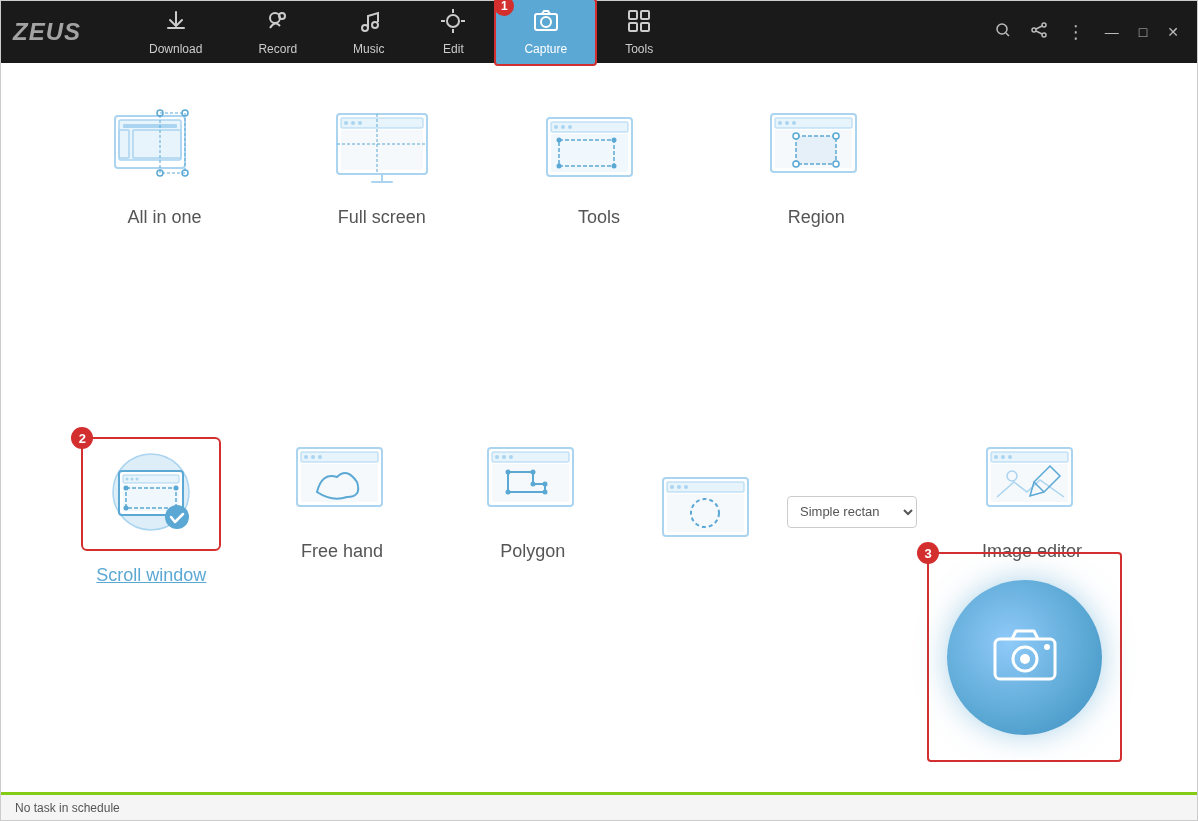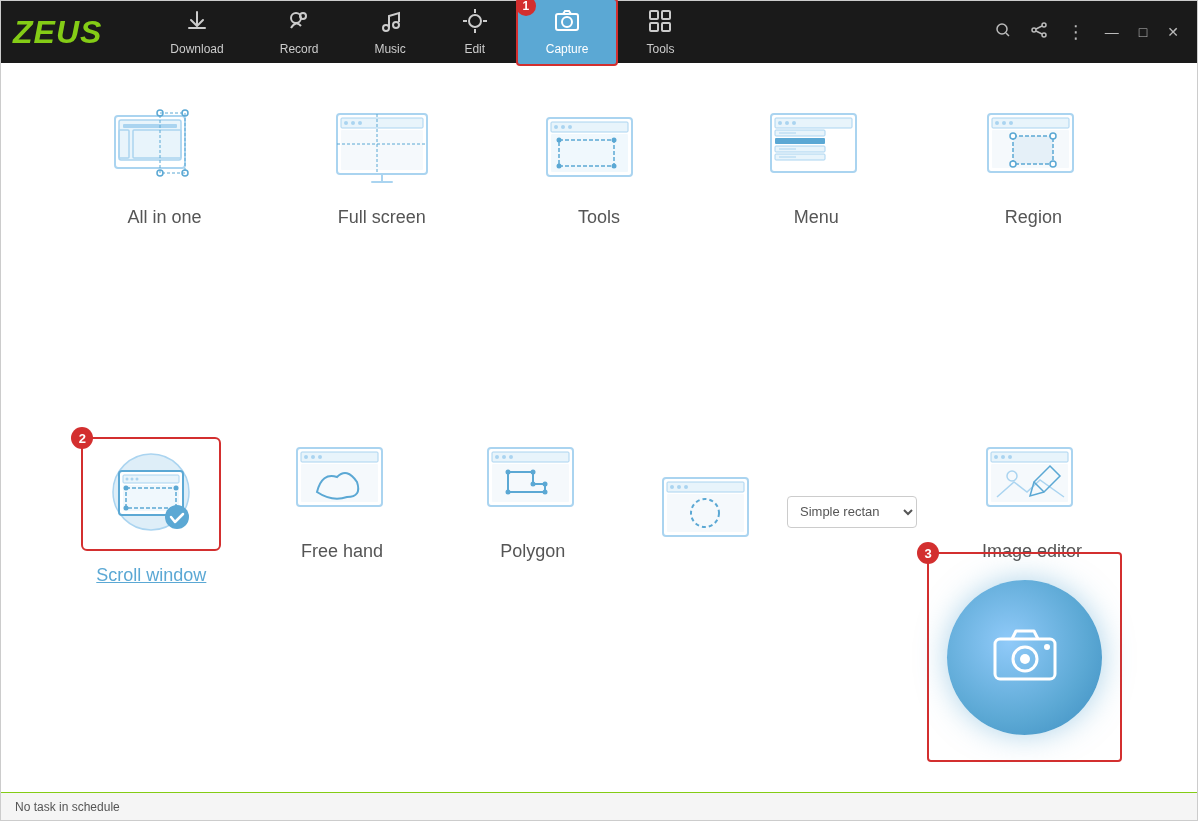--- a/index.html
+++ b/index.html
@@ -24,23 +24,23 @@
     .title-bar {
       background: #1a1a1a;
       height: 62px;
       display: flex;
       align-items: center;
       padding: 0 12px;
       flex-shrink: 0;
     }
 
     .logo {
-      color: #84cc16;
+      color: #a3a3a3;
       font-weight: 900;
-      font-size: 32px;
+      font-size: 24px;
       letter-spacing: 1px;
       margin-right: 40px;
       font-style: italic;
     }
 
     .nav-tabs {
       display: flex;
       align-items: center;
       flex: 1;
       gap: 0;
@@ -217,21 +217,21 @@
     .camera-icon-big {
       color: #fff;
       font-size: 56px;
       line-height: 1;
     }
 
     
     .status-bar {
       height: 28px;
       background: #f5f5f5;
-      border-top: 1px solid #84cc16;
+      border-top: 3px solid #84cc16;
       display: flex;
       align-items: center;
       padding: 0 14px;
       font-size: 12px;
       color: #555;
       flex-shrink: 0;
     }
   </style>
 </head>
 <body>
@@ -386,41 +386,20 @@
             <rect x="20" y="32" width="55" height="26" fill="none" stroke="#5ba8d4" stroke-width="1.5" stroke-dasharray="4 2"></rect>
             <circle cx="20" cy="32" r="2.5" fill="#5ba8d4"></circle>
             <circle cx="75" cy="32" r="2.5" fill="#5ba8d4"></circle>
             <circle cx="20" cy="58" r="2.5" fill="#5ba8d4"></circle>
             <circle cx="75" cy="58" r="2.5" fill="#5ba8d4"></circle>
           </svg>
         </div>
         <span class="capture-item-label">Tools</span>
       </div>
 
-      <div class="capture-item">
-        <div class="icon-container">
-          <svg width="120" height="80" viewBox="0 0 120 80" fill="none">
-            <rect x="15" y="6" width="85" height="58" rx="3" stroke="#aad4f0" stroke-width="2" fill="white"></rect>
-            <rect x="19" y="10" width="77" height="10" rx="1" fill="#e8f4fb" stroke="#aad4f0" stroke-width="1"></rect>
-            <circle cx="24" cy="15" r="2" fill="#aad4f0"></circle>
-            <circle cx="31" cy="15" r="2" fill="#aad4f0"></circle>
-            <circle cx="38" cy="15" r="2" fill="#aad4f0"></circle>
-
-            <rect x="19" y="22" width="50" height="6" rx="1" fill="#e8f4fb" stroke="#aad4f0" stroke-width="1"></rect>
-            <rect x="19" y="30" width="50" height="6" rx="1" fill="#5ba8d4"></rect>
-            <rect x="19" y="38" width="50" height="6" rx="1" fill="#e8f4fb" stroke="#aad4f0" stroke-width="1"></rect>
-            <rect x="19" y="46" width="50" height="6" rx="1" fill="#e8f4fb" stroke="#aad4f0" stroke-width="1"></rect>
-
-            <line x1="23" y1="25" x2="40" y2="25" stroke="#aad4f0" stroke-width="1"></line>
-            <line x1="23" y1="41" x2="40" y2="41" stroke="#aad4f0" stroke-width="1"></line>
-            <line x1="23" y1="49" x2="40" y2="49" stroke="#aad4f0" stroke-width="1"></line>
-          </svg>
-        </div>
-        <span class="capture-item-label">Menu</span>
-      </div>
 
       <div class="capture-item">
         <div class="icon-container">
           <svg width="120" height="80" viewBox="0 0 120 80" fill="none">
             <rect x="15" y="6" width="85" height="58" rx="3" stroke="#aad4f0" stroke-width="2" fill="white"></rect>
             <rect x="19" y="10" width="77" height="10" rx="1" fill="#e8f4fb" stroke="#aad4f0" stroke-width="1"></rect>
             <circle cx="24" cy="15" r="2" fill="#aad4f0"></circle>
             <circle cx="31" cy="15" r="2" fill="#aad4f0"></circle>
             <circle cx="38" cy="15" r="2" fill="#aad4f0"></circle>
             <rect x="19" y="22" width="77" height="38" rx="1" fill="#f5f9fc"></rect>

